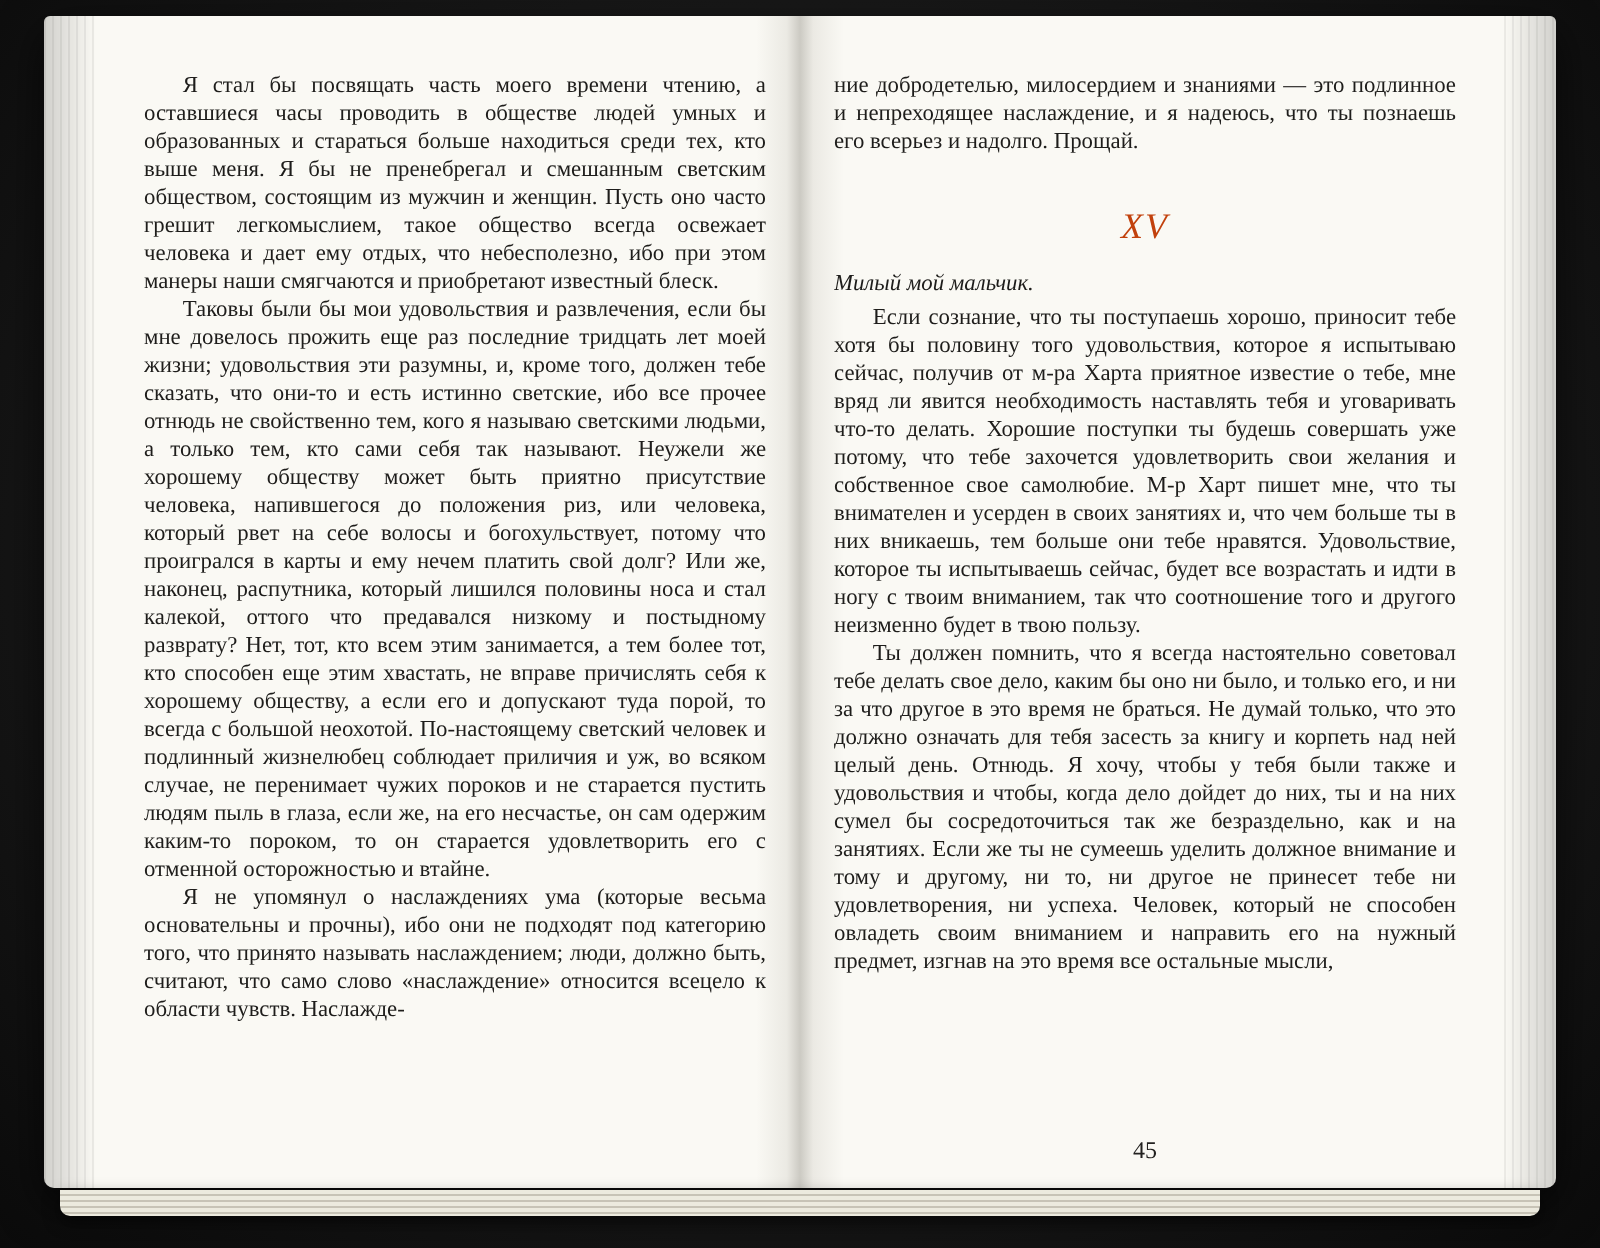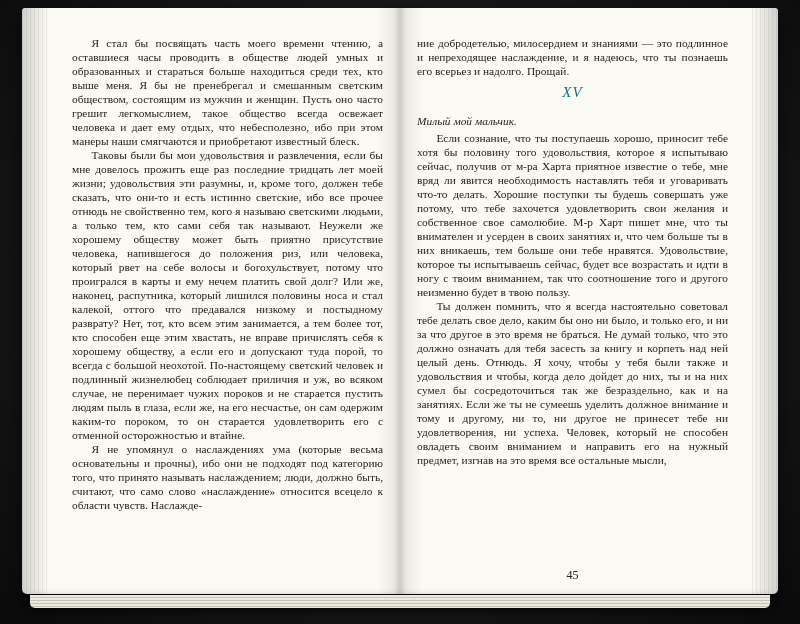--- a/index.html
+++ b/index.html
@@ -80,24 +80,24 @@
     color: #1e1d1b;
     text-align: justify;
     hyphens: auto;
   }
   .page-text p { margin: 0; text-indent: 1.7em; }
   .page-text p.no-indent { text-indent: 0; }
   .chapter-heading {
     text-align: center;
     font-style: italic;
     font-weight: 400;
-    font-size: 15px;
+    font-size: 18px;
     letter-spacing: 1px;
-    margin: 7px 0 15px;
-    color: #0f766e;
+    margin: 28px 0 15px;
+    color: #c2410c;
   }
   .dateline {
     text-align: center;
     text-indent: 0 !important;
     margin: 0 0 13px !important;
   }
   .salutation {
     font-style: italic;
     text-indent: 0 !important;
     margin: 0 0 3px !important;

